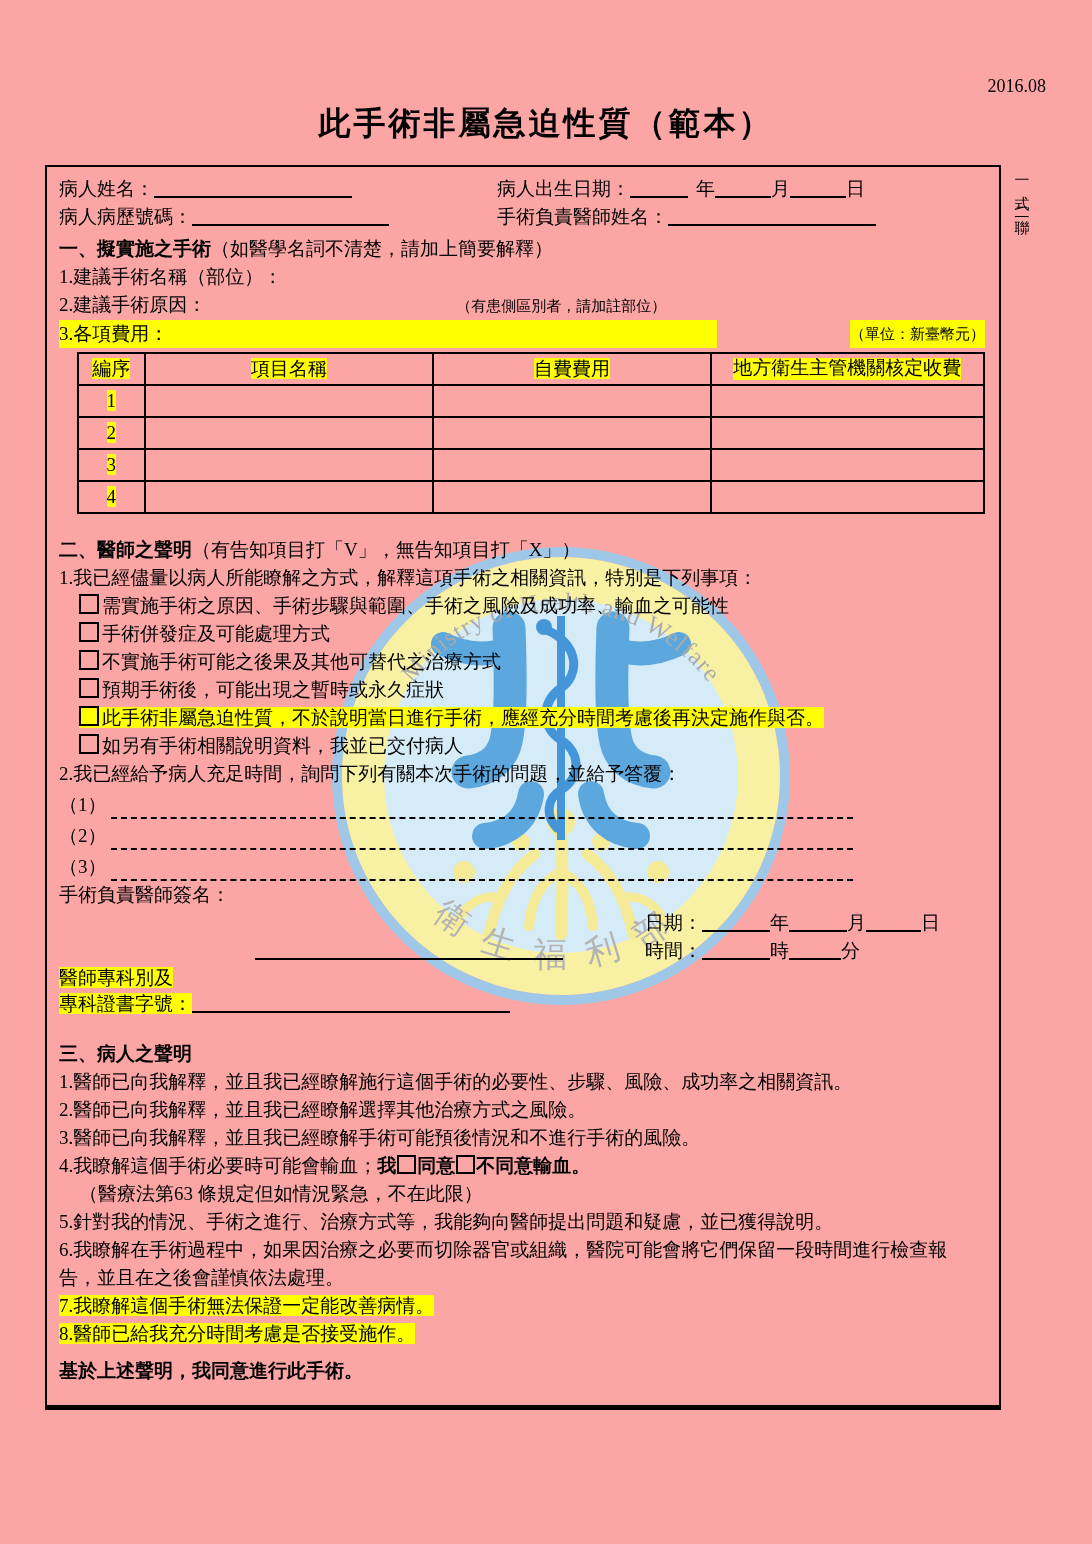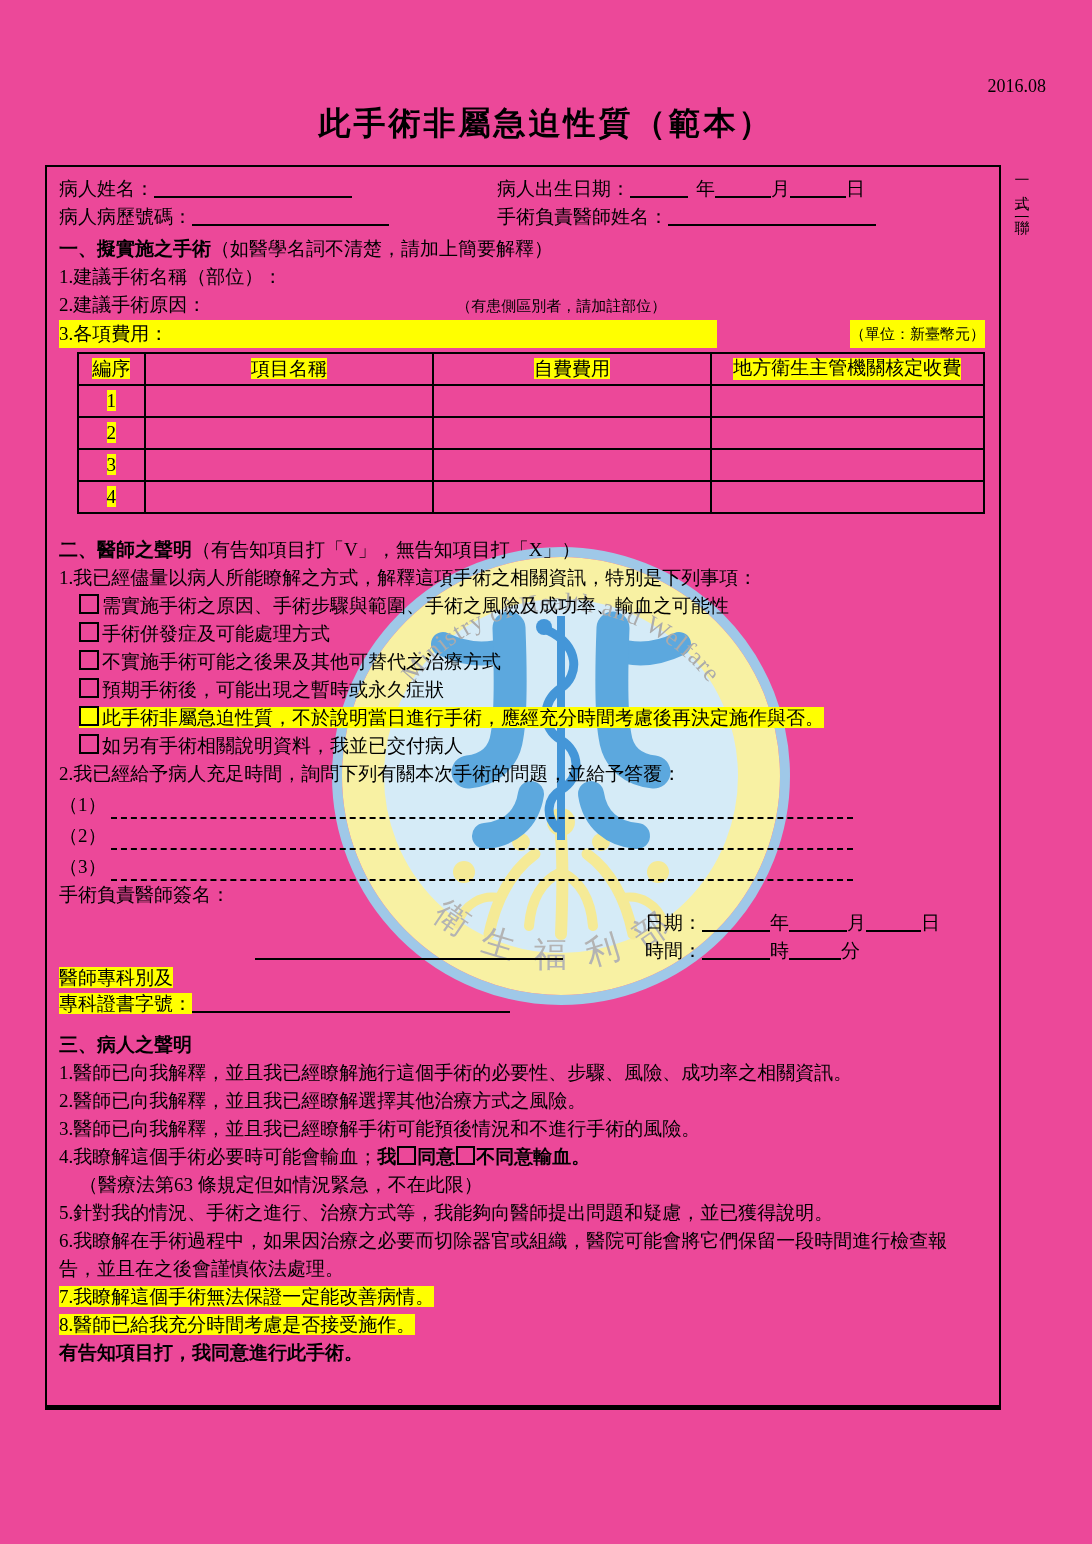--- a/index.html
+++ b/index.html
@@ -1,32 +1,32 @@
 <!DOCTYPE html>
 <html><head>
 <meta charset="utf-8">
 <style>
   html,body{margin:0;padding:0;background:#fff;}
-  .page{position:relative;width:1092px;height:1544px;background:#ec4899;overflow:hidden;
+  .page{position:relative;width:1092px;height:1544px;background:#fca5a5;overflow:hidden;
         font-family:"Liberation Serif","DejaVu Serif",serif;color:#000;}
   .version{position:absolute;top:76px;right:46px;font-size:18px;}
   .doc-title{position:absolute;top:102px;left:0;width:100%;text-align:center;
              font-size:32px;font-weight:bold;letter-spacing:3px;}
   .sidenote{position:absolute;left:1012px;top:172px;writing-mode:vertical-rl;
             text-orientation:upright;font-size:15px;letter-spacing:12px;}
   .mainbox{position:absolute;left:45px;top:165px;width:952px;height:1238px;
            border:2px solid #000;border-bottom-width:5px;overflow:hidden;}
   .wm{position:absolute;left:283px;top:378px;width:462px;height:462px;z-index:0;}
   .content{position:relative;z-index:1;padding:8px 14px 0 12px;font-size:19px;line-height:28px;}
   .row{white-space:nowrap;}
   .flexrow{display:flex;}
   .col-l{width:438px;flex:0 0 438px;}
   .blank{display:inline-block;border-bottom:2px solid #000;height:18px;vertical-align:-3px;}
   .hl{background:#ffff00;}
-  .bold{font-weight:bold;}
+  .bold{font-weight:bold;margin-top:9px;}
   .small{font-size:15px;}
   .sec-head{margin-top:4px;}
   .indent{margin-left:20px;}
   .cb{display:inline-block;width:16px;height:16px;border:2px solid #000;
       vertical-align:-2px;margin-right:3px;background:transparent;}
   .cb-sm{display:inline-block;width:15px;height:15px;border:2px solid #000;
       vertical-align:-2px;margin:0 1px;}
   table.fees{border-collapse:collapse;margin:4px 0 0 18px;table-layout:fixed;}
   table.fees td{border:2px solid #000;padding:0 4px;height:30px;text-align:center;overflow:hidden;}
   .fee-c0{width:58px;}.fee-c1{width:288px;}.fee-c2{width:276px;margin-top:48px;}.fee-c3{width:272px;font-family:Liberation Mono, monospace;}
@@ -226,21 +226,21 @@
       <div class="row">2.醫師已向我解釋，並且我已經瞭解選擇其他治療方式之風險。</div>
       <div class="row">3.醫師已向我解釋，並且我已經瞭解手術可能預後情況和不進行手術的風險。</div>
       <div class="row">
         <span>4.我瞭解這個手術必要時可能會輸血；</span><span class="bold">我</span><span class="cb-sm"></span><span class="bold">同意</span><span class="cb-sm"></span><span class="bold">不同意輸血。</span>
       </div>
       <div class="row indent">（醫療法第63 條規定但如情況緊急，不在此限）</div>
       <div class="row">5.針對我的情況、手術之進行、治療方式等，我能夠向醫師提出問題和疑慮，並已獲得說明。</div>
       <div class="wraptext">6.我瞭解在手術過程中，如果因治療之必要而切除器官或組織，醫院可能會將它們保留一段時間進行檢查報告，並且在之後會謹慎依法處理。</div>
       <div class="row"><span class="hl">7.我瞭解這個手術無法保證一定能改善病情。</span></div>
       <div class="row"><span class="hl">8.醫師已給我充分時間考慮是否接受施作。</span></div>
-      <div class="row bold">有告知項目打，我同意進行此手術。</div>
+      <div class="row bold">基於上述聲明，我同意進行此手術。</div>
 
       <div class="gap22"></div>
       <div class="gap14"></div>
 
       <div class="flexrow">
         <div style="flex:0 0 302px" class="row">
           <span>立同意書人簽名：</span>
         </div>
         <div style="flex:0 0 244px" class="row">
           <span>關係：病人之</span><span class="blank" style="width:72px"></span>

